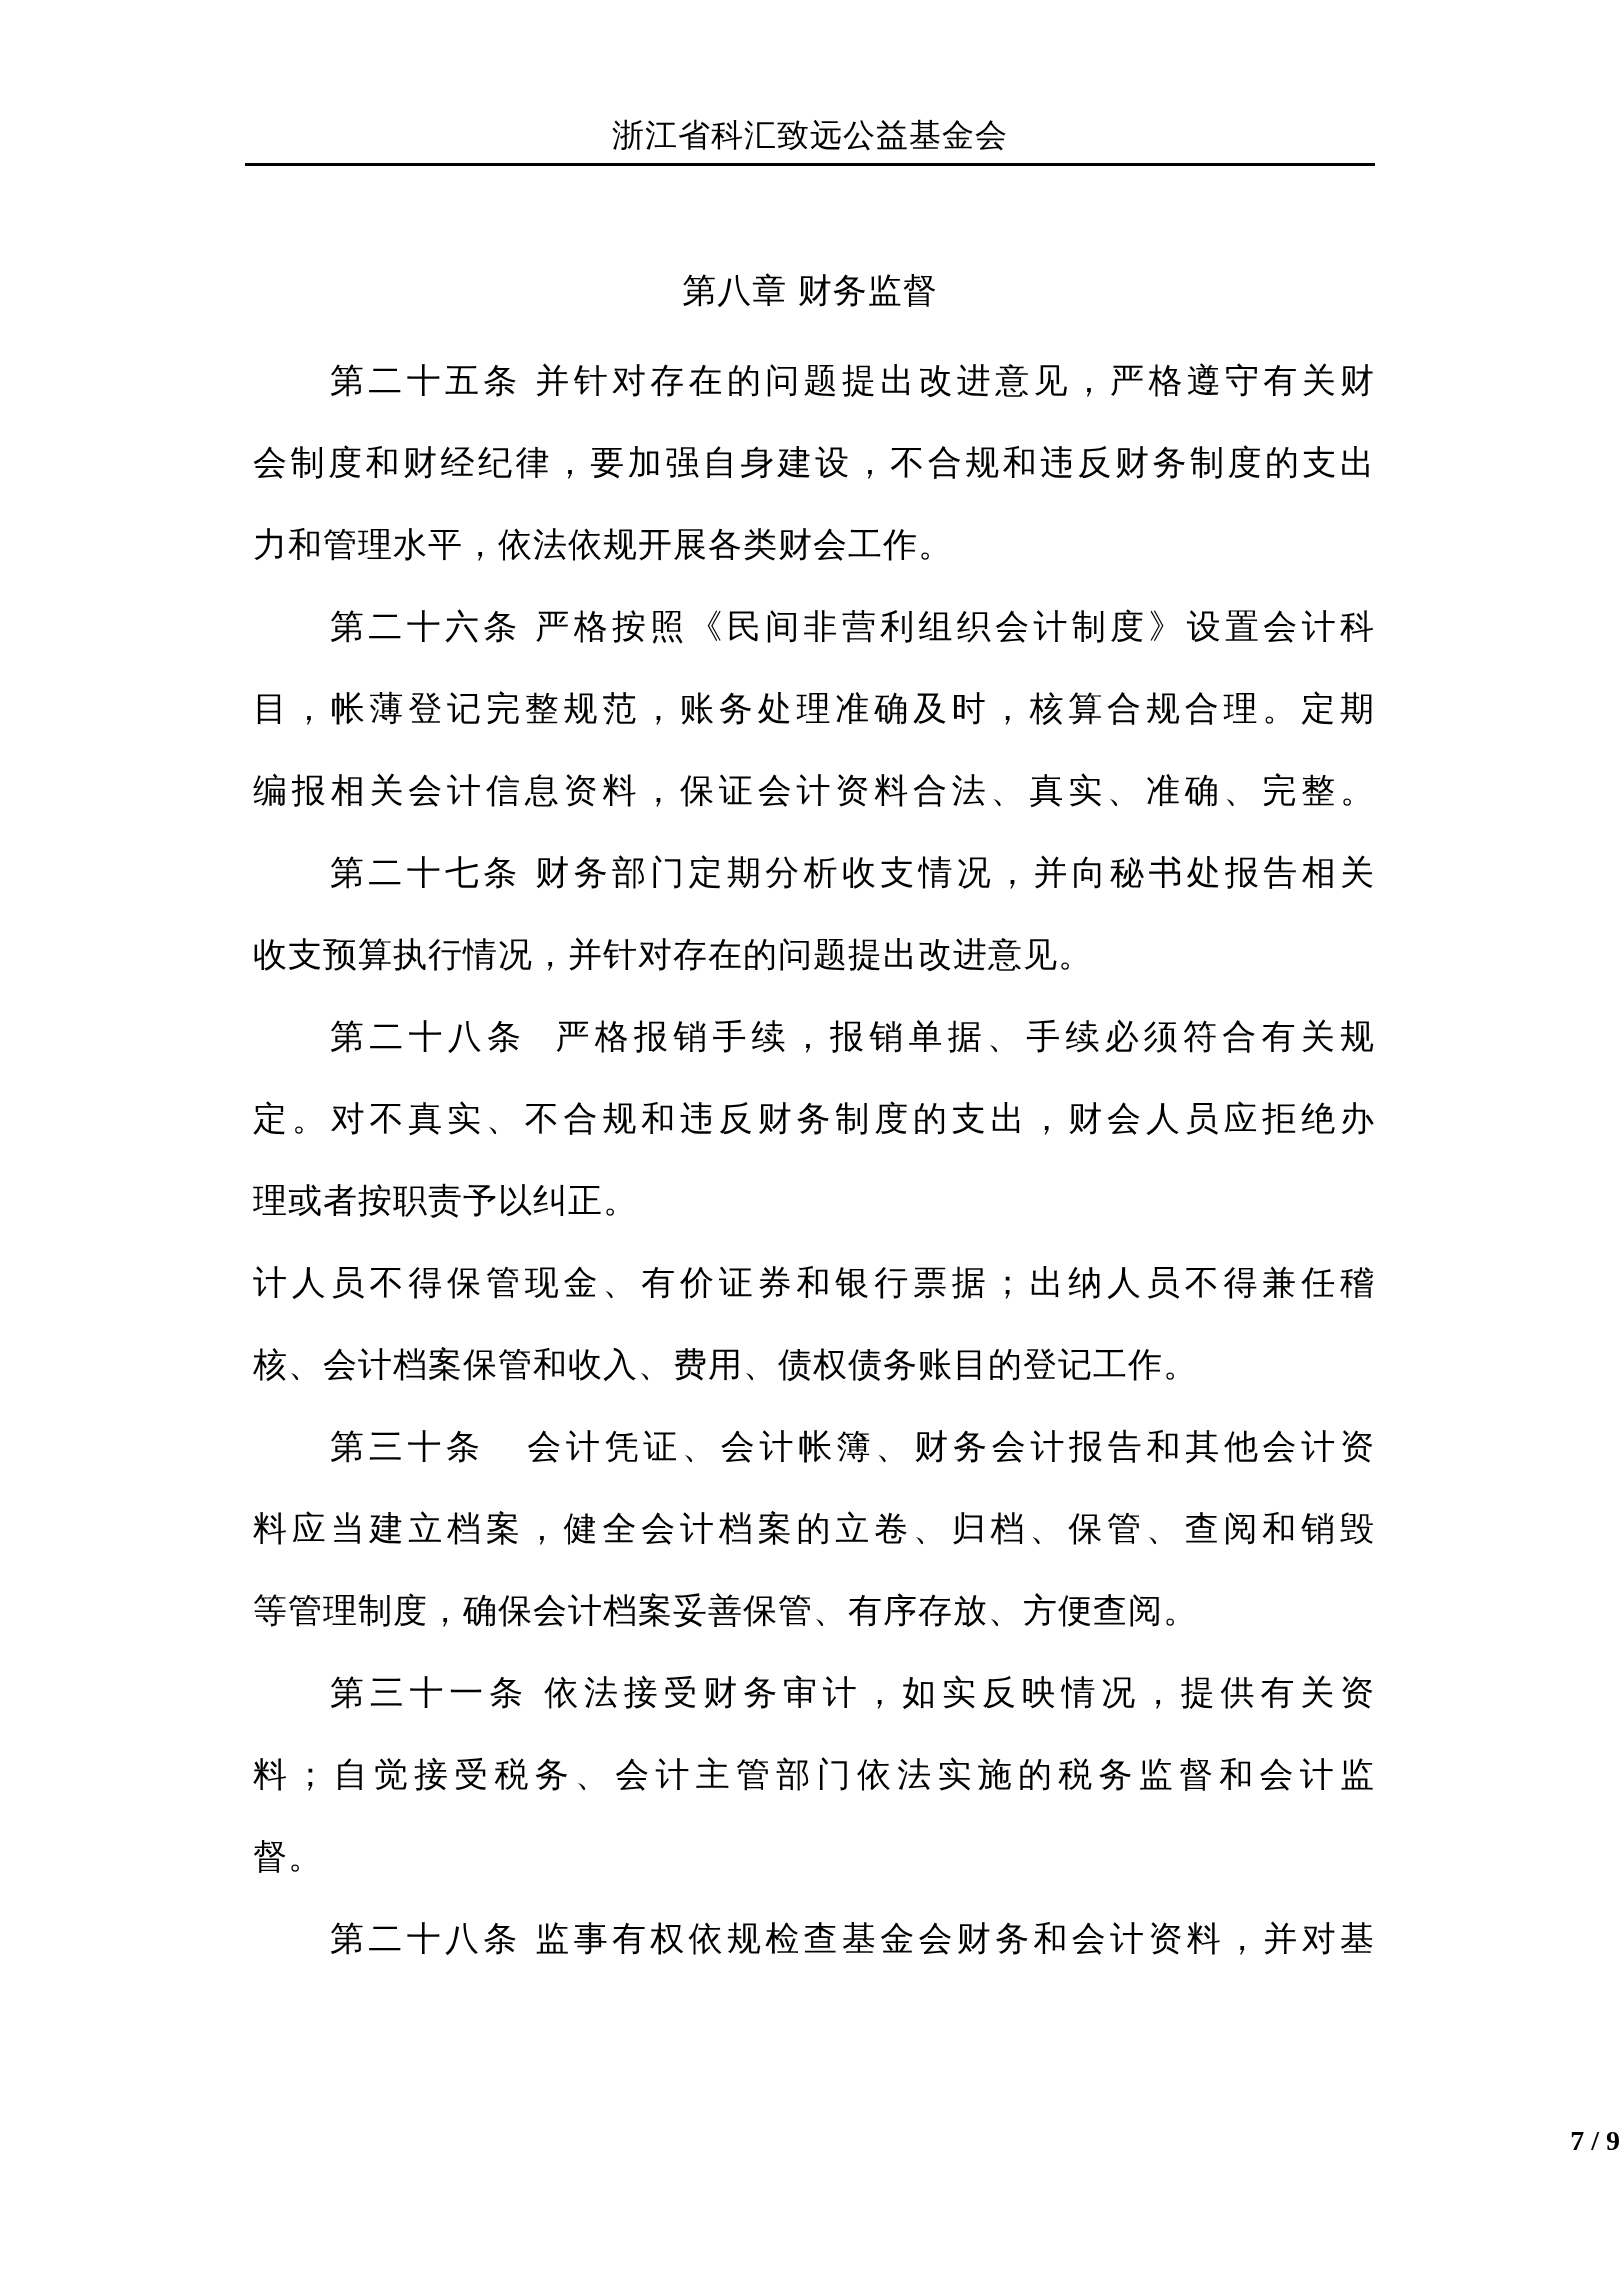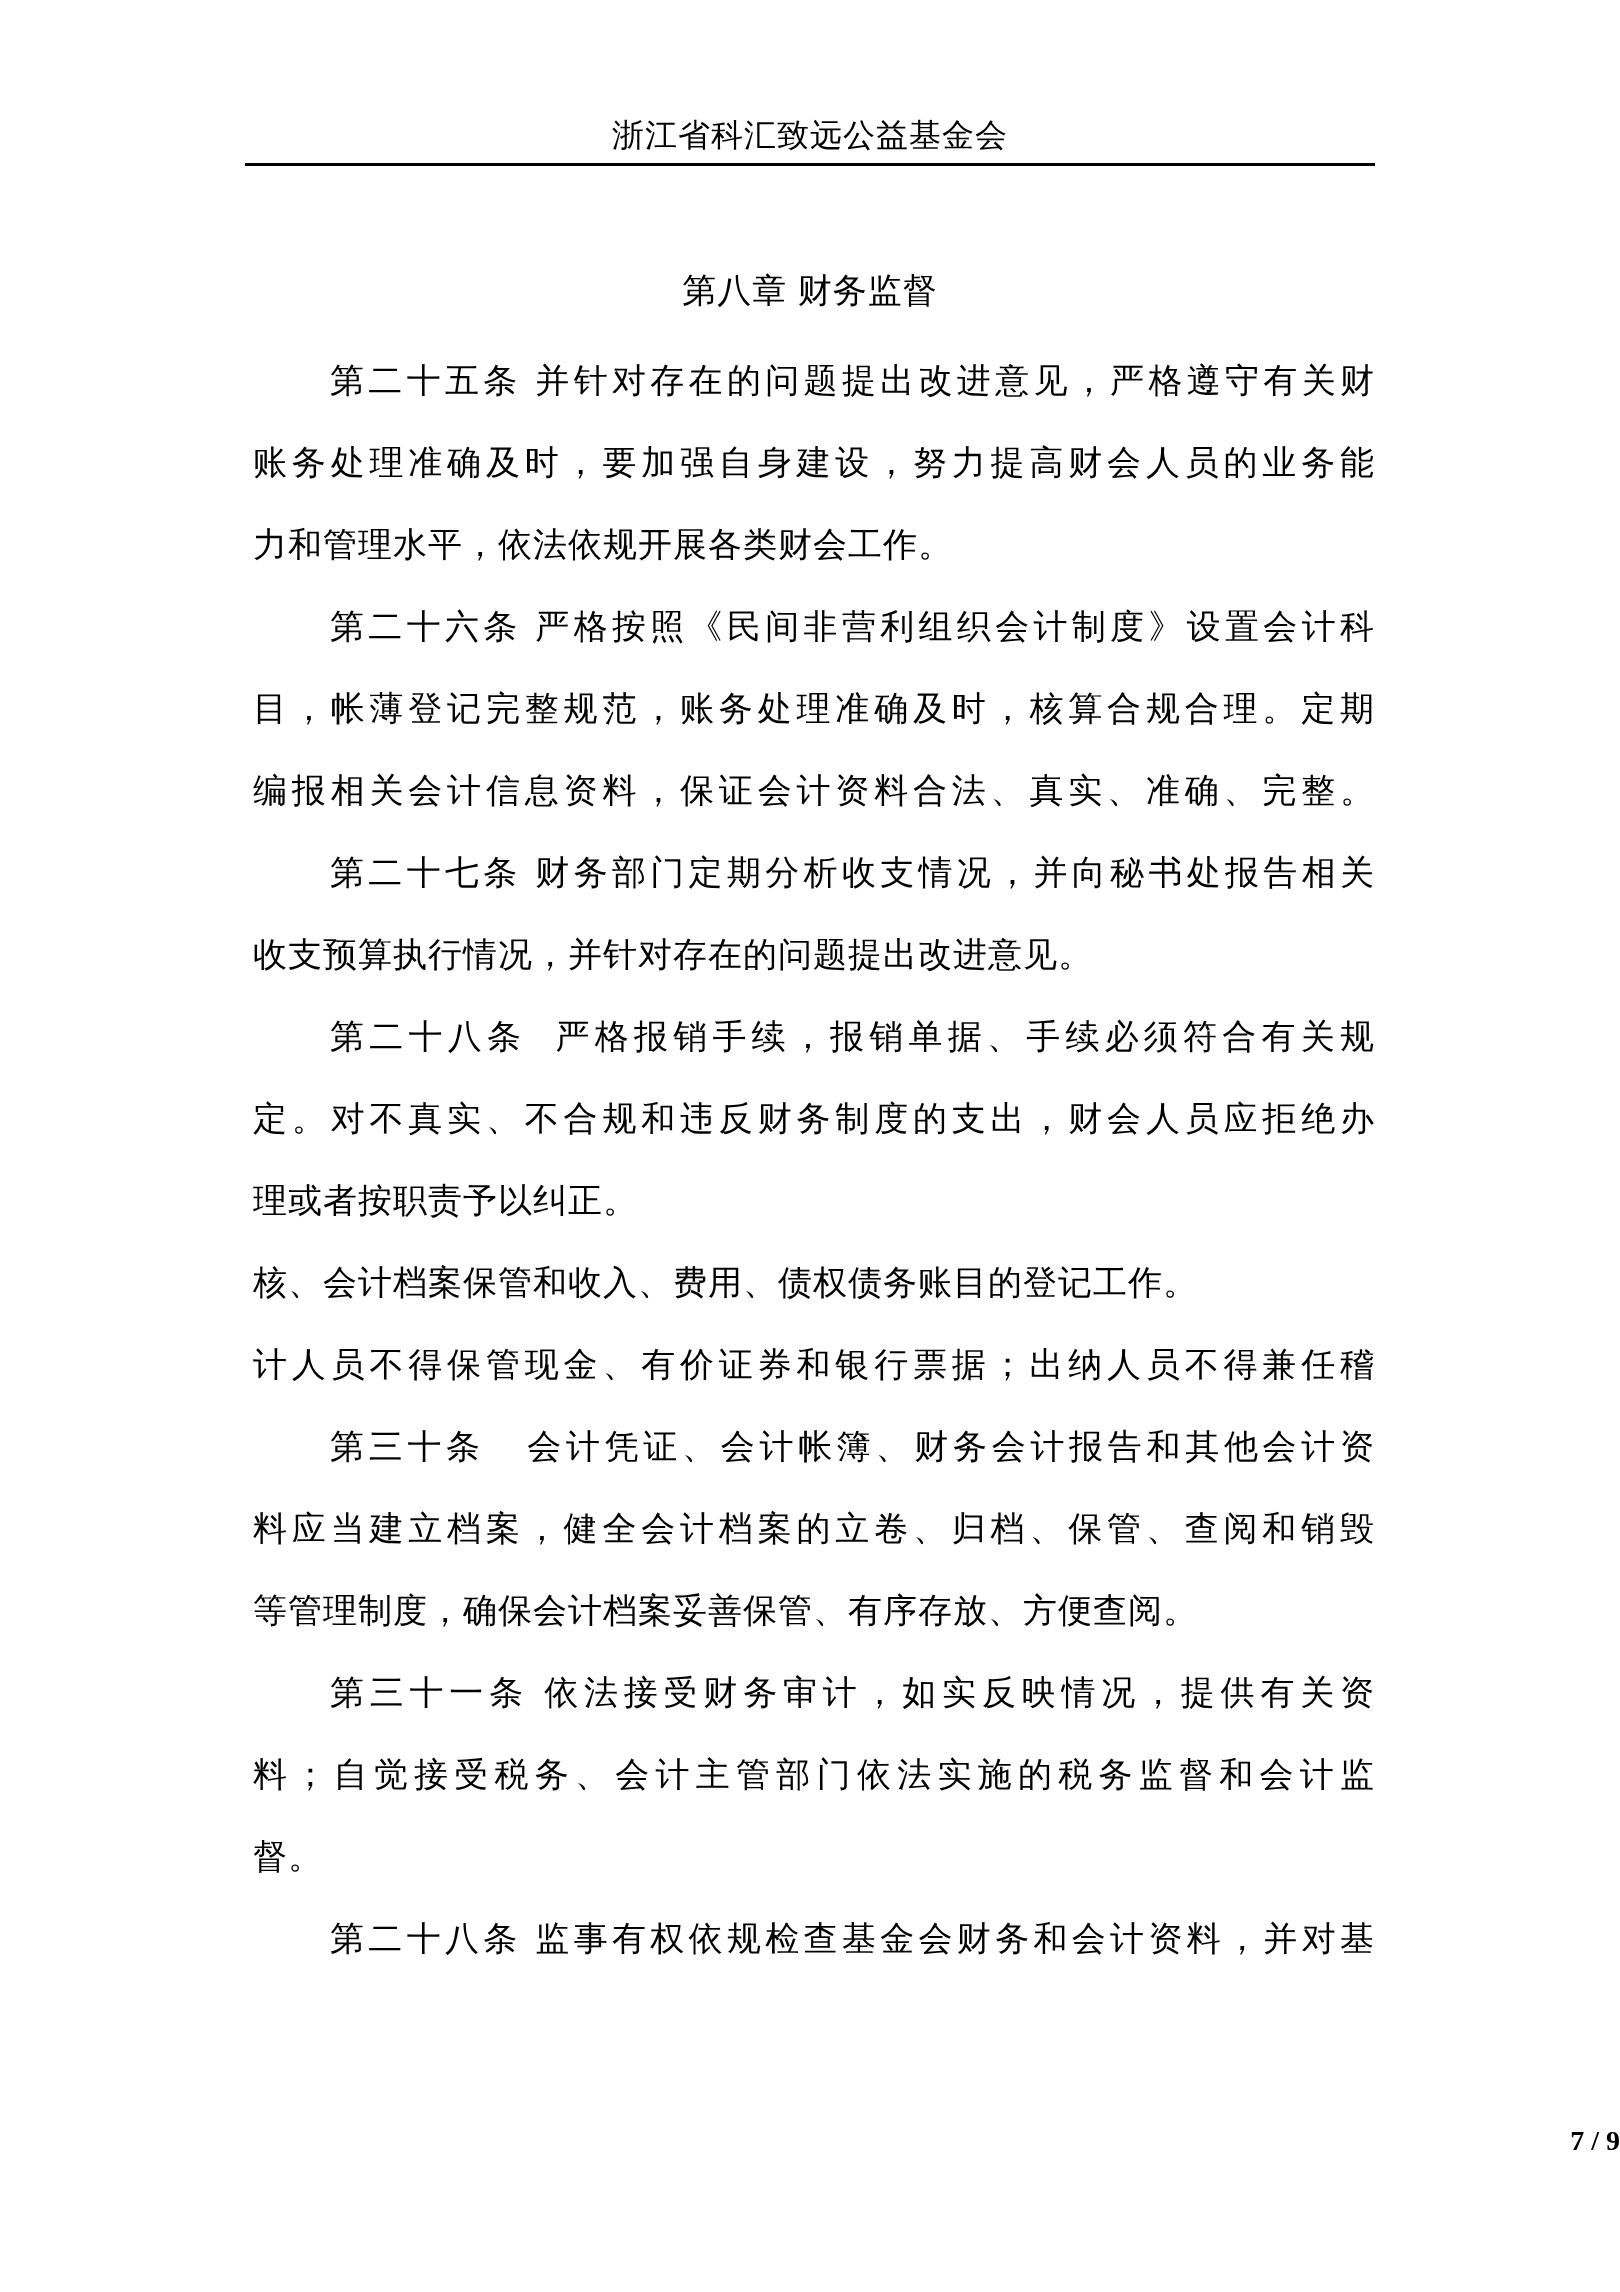--- a/index.html
+++ b/index.html
@@ -91,32 +91,32 @@
 <div class="page">
 
   <div class="doc-header">浙江省科汇致远公益基金会</div>
 
   <div class="header-rule"></div>
 
   <div class="chapter-title">第八章 财务监督</div>
 
   <div class="body-block">
     <div class="line indent stretch">第二十五条 并针对存在的问题提出改进意见，严格遵守有关财</div>
-    <div class="line stretch">账务处理准确及时，要加强自身建设，努力提高财会人员的业务能</div>
+    <div class="line stretch">会制度和财经纪律，要加强自身建设，不合规和违反财务制度的支出</div>
     <div class="line">力和管理水平，依法依规开展各类财会工作。</div>
     <div class="line indent stretch">第二十六条 严格按照《民间非营利组织会计制度》设置会计科</div>
     <div class="line stretch">目，帐薄登记完整规范，账务处理准确及时，核算合规合理。定期</div>
     <div class="line stretch">编报相关会计信息资料，保证会计资料合法、真实、准确、完整。</div>
     <div class="line indent stretch">第二十七条 财务部门定期分析收支情况，并向秘书处报告相关</div>
     <div class="line">收支预算执行情况，并针对存在的问题提出改进意见。</div>
     <div class="line indent stretch">第二十八条  严格报销手续，报销单据、手续必须符合有关规</div>
     <div class="line stretch">定。对不真实、不合规和违反财务制度的支出，财会人员应拒绝办</div>
     <div class="line">理或者按职责予以纠正。</div>
+    <div class="line stretch">计人员不得保管现金、有价证券和银行票据；出纳人员不得兼任稽</div>
     <div class="line">核、会计档案保管和收入、费用、债权债务账目的登记工作。</div>
-    <div class="line stretch">计人员不得保管现金、有价证券和银行票据；出纳人员不得兼任稽</div>
     <div class="line indent stretch">第三十条   会计凭证、会计帐簿、财务会计报告和其他会计资</div>
     <div class="line stretch">料应当建立档案，健全会计档案的立卷、归档、保管、查阅和销毁</div>
     <div class="line">等管理制度，确保会计档案妥善保管、有序存放、方便查阅。</div>
     <div class="line indent stretch">第三十一条 依法接受财务审计，如实反映情况，提供有关资</div>
     <div class="line stretch">料；自觉接受税务、会计主管部门依法实施的税务监督和会计监</div>
     <div class="line">督。</div>
     <div class="line indent stretch">第二十八条 监事有权依规检查基金会财务和会计资料，并对基</div>
   </div>
 
   <div class="page-footer">7 / 9</div>

